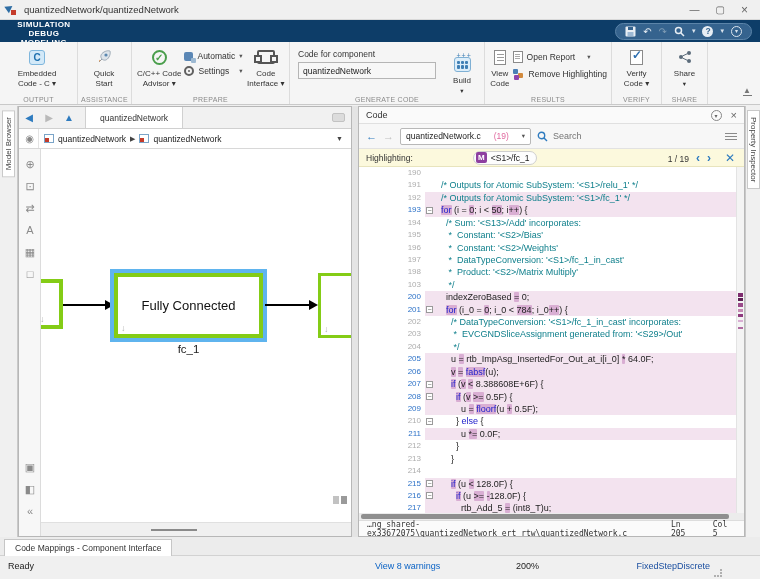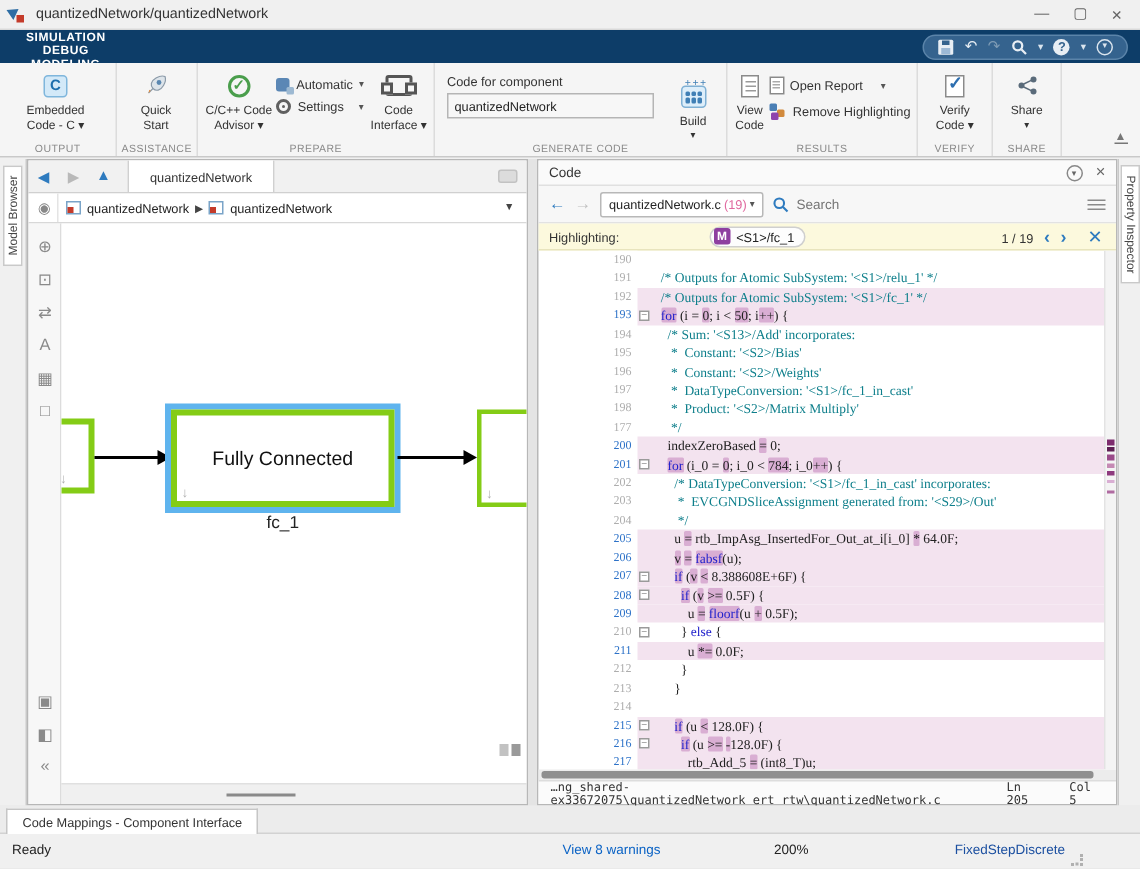--- a/index.html
+++ b/index.html
@@ -117,37 +117,37 @@
 
   
   .codepanel { position:absolute; left:358px; top:0; width:387px; height:431px; background:#fff; border:1px solid #b7b7b7; display:flex; flex-direction:column; }
   .cphead { height:17px; background:#fafafa; border-bottom:1px solid #e0e0e0; display:flex; align-items:center; padding:0 7px; font-size:9px; color:#333; }
   .cphead .hicons { margin-left:auto; display:flex; gap:9px; align-items:center; }
   .circdd { width:11px; height:11px; border-radius:50%; border:1px solid #888; color:#666; font-size:6px; text-align:center; line-height:10px; }
   .xicon { color:#666; font-size:11px; line-height:11px; cursor:pointer; }
   .cpnav { height:25px; background:#f7f7f7; border-bottom:1px solid #e2e2e2; display:flex; align-items:center; padding:0 7px; gap:6px; }
   .cpnav .arr { font-size:11px; font-weight:bold; cursor:pointer; }
   .arr.blue { color:#2e7bbf; } .arr.gray { color:#c0c0c0; }
-  .filedd { height:17px; background:#fff; border:1px solid #b8b8b8; border-radius:2px; display:flex; align-items:center; gap:2px; padding:0 5px; font-size:8.5px; color:#222; cursor:pointer; }
+  .filedd { height:17px; background:#fff; border:1px solid #b8b8b8; border-radius:2px; display:flex; align-items:center; gap:13px; padding:0 5px; font-size:8.5px; color:#222; cursor:pointer; }
   .filedd .cnt { color:#e0699f; }
   .filedd .dd { font-size:6.5px; color:#555; }
   .searchbox { flex:1; display:flex; align-items:center; gap:5px; height:17px; }
   .searchbox input { flex:1; border:none; outline:none; background:transparent; font-size:9px; color:#333; font-family:"Liberation Sans",sans-serif; }
   .hamb { width:12px; display:flex; flex-direction:column; gap:2px; cursor:pointer; }
   .hamb i { height:1px; background:#8a8a8a; }
   .hlbar { height:18px; background:#fcf9dd; border-bottom:1px solid #e8e4bd; display:flex; align-items:center; padding:0 7px; font-size:8.5px; color:#333; }
   .hlbadge { margin-left:60px; height:14px; background:#fdfdfd; border:1px solid #cfcfcf; border-radius:7px; display:flex; align-items:center; gap:4px; padding:0 6px 0 2px; font-size:8.5px; color:#222; }
   .mchip { width:11px; height:11px; border-radius:2px; background:#8e3fa0; color:#fff; font-size:8px; font-weight:bold; text-align:center; line-height:11px; }
   .hlnav { margin-left:auto; display:flex; align-items:flex-end; gap:7px; }
   .hlcount { font-size:8.5px; color:#333; }
   .chev { color:#2e7bbf; font-size:12px; font-weight:bold; line-height:12px; cursor:pointer; }
   .hlclose { color:#2e7bbf; font-size:12px; margin-left:14px; margin-right:2px; cursor:pointer; }
 
   .codearea { position:relative; flex:1; overflow:hidden; display:flex; }
-  .codelines { flex:1; font-family:Liberation Serif, serif; font-size:9px;padding-left:40px; }
+  .codelines { flex:1; font-family:Liberation Sans, sans-serif; font-size:9px;padding-left:40px; }
   .crow { display:flex; height:12.43px; line-height:12.4px; white-space:pre; }
   .lnum { width:26px; text-align:right; padding-right:4px; color:#adadad; font-size:8px; flex:none; background:#fff; }
   .lnum.on { color:#2d72c8; }
   .foldg { width:11px; flex:none; position:relative; }
   .foldbox { position:absolute; left:1px; top:2.5px; width:7px; height:7px; border:1px solid #9a9a9a; background:#fff; color:#666; font-size:7px; line-height:5px; text-align:center; }
   .ctext { flex:1; color:#222; }
   .crow.hl .foldg, .crow.hl .ctext { background:#f3e3ef; }
   .sk { color:#2222cc; }
   .sc { color:#0e7f8b; }
   .st { background:#d9aed3; border-radius:1px; }
@@ -480,21 +480,21 @@
         <div class="codelines" id="code-lines">
             <div class="crow"><span class="lnum">190</span><span class="foldg"></span><span class="ctext"></span></div>
             <div class="crow"><span class="lnum">191</span><span class="foldg"></span><span class="ctext"><span>  </span><span class="sc">/* Outputs for Atomic SubSystem: '&lt;S1&gt;/relu_1' */</span></span></div>
             <div class="crow hl"><span class="lnum">192</span><span class="foldg"></span><span class="ctext"><span>  </span><span class="sc">/* Outputs for Atomic SubSystem: '&lt;S1&gt;/fc_1' */</span></span></div>
             <div class="crow hl"><span class="lnum on">193</span><span class="foldg"><span class="foldbox">−</span></span><span class="ctext"><span>  </span><span class="sk st">for</span><span> (i = </span><span class="st">0</span><span>; i &lt; </span><span class="st">50</span><span>; i</span><span class="st">++</span><span>) {</span></span></div>
             <div class="crow"><span class="lnum">194</span><span class="foldg"></span><span class="ctext"><span>    </span><span class="sc">/* Sum: '&lt;S13&gt;/Add' incorporates:</span></span></div>
             <div class="crow"><span class="lnum">195</span><span class="foldg"></span><span class="ctext"><span>     </span><span class="sc">*  Constant: '&lt;S2&gt;/Bias'</span></span></div>
             <div class="crow"><span class="lnum">196</span><span class="foldg"></span><span class="ctext"><span>     </span><span class="sc">*  Constant: '&lt;S2&gt;/Weights'</span></span></div>
             <div class="crow"><span class="lnum">197</span><span class="foldg"></span><span class="ctext"><span>     </span><span class="sc">*  DataTypeConversion: '&lt;S1&gt;/fc_1_in_cast'</span></span></div>
             <div class="crow"><span class="lnum">198</span><span class="foldg"></span><span class="ctext"><span>     </span><span class="sc">*  Product: '&lt;S2&gt;/Matrix Multiply'</span></span></div>
-            <div class="crow"><span class="lnum">177</span><span class="foldg"></span><span class="ctext"><span>     </span><span class="sc">*/</span></span></div>
+            <div class="crow"><span class="lnum">103</span><span class="foldg"></span><span class="ctext"><span>     </span><span class="sc">*/</span></span></div>
             <div class="crow hl"><span class="lnum on">200</span><span class="foldg"></span><span class="ctext"><span>    indexZeroBased </span><span class="st">=</span><span> 0;</span></span></div>
             <div class="crow hl"><span class="lnum on">201</span><span class="foldg"><span class="foldbox">−</span></span><span class="ctext"><span>    </span><span class="sk st">for</span><span> (i_0 = </span><span class="st">0</span><span>; i_0 &lt; </span><span class="st">784</span><span>; i_0</span><span class="st">++</span><span>) {</span></span></div>
             <div class="crow"><span class="lnum">202</span><span class="foldg"></span><span class="ctext"><span>      </span><span class="sc">/* DataTypeConversion: '&lt;S1&gt;/fc_1_in_cast' incorporates:</span></span></div>
             <div class="crow"><span class="lnum">203</span><span class="foldg"></span><span class="ctext"><span>       </span><span class="sc">*  EVCGNDSliceAssignment generated from: '&lt;S29&gt;/Out'</span></span></div>
             <div class="crow"><span class="lnum">204</span><span class="foldg"></span><span class="ctext"><span>       </span><span class="sc">*/</span></span></div>
             <div class="crow hl"><span class="lnum on">205</span><span class="foldg"></span><span class="ctext"><span>      u </span><span class="st">=</span><span> rtb_ImpAsg_InsertedFor_Out_at_i[i_0] </span><span class="st">*</span><span> 64.0F;</span></span></div>
             <div class="crow hl"><span class="lnum on">206</span><span class="foldg"></span><span class="ctext"><span>      </span><span class="st">v</span><span> </span><span class="st">=</span><span> </span><span class="sk st">fabsf</span><span>(u);</span></span></div>
             <div class="crow hl"><span class="lnum on">207</span><span class="foldg"><span class="foldbox">−</span></span><span class="ctext"><span>      </span><span class="sk st">if</span><span> (</span><span class="st">v</span><span> </span><span class="st">&lt;</span><span> 8.388608E+6F) {</span></span></div>
             <div class="crow hl"><span class="lnum on">208</span><span class="foldg"><span class="foldbox">−</span></span><span class="ctext"><span>        </span><span class="sk st">if</span><span> (</span><span class="st">v</span><span> </span><span class="st">&gt;=</span><span> 0.5F) {</span></span></div>
             <div class="crow hl"><span class="lnum on">209</span><span class="foldg"></span><span class="ctext"><span>          u </span><span class="st">=</span><span> </span><span class="sk st">floorf</span><span>(u </span><span class="st">+</span><span> 0.5F);</span></span></div>

